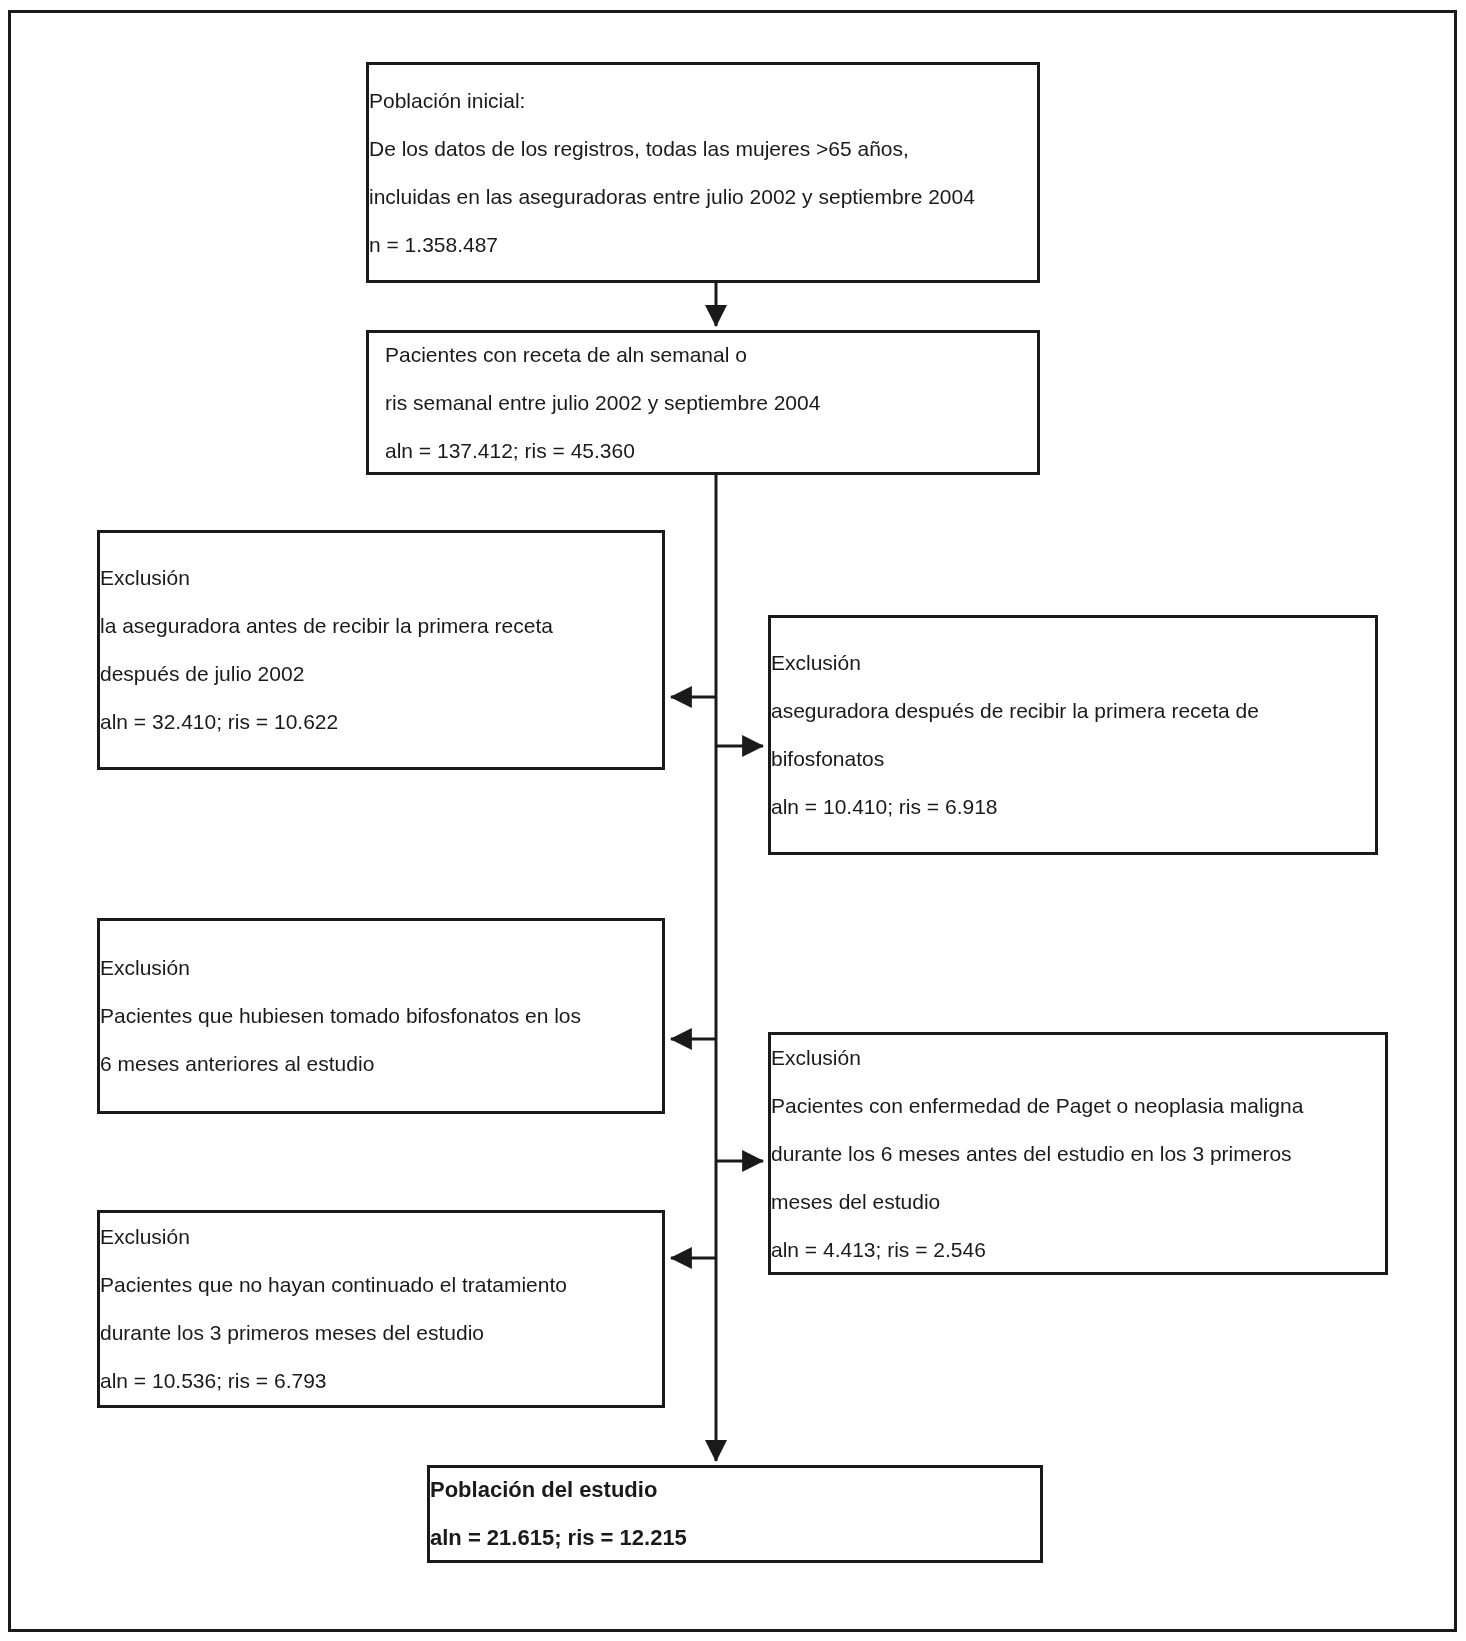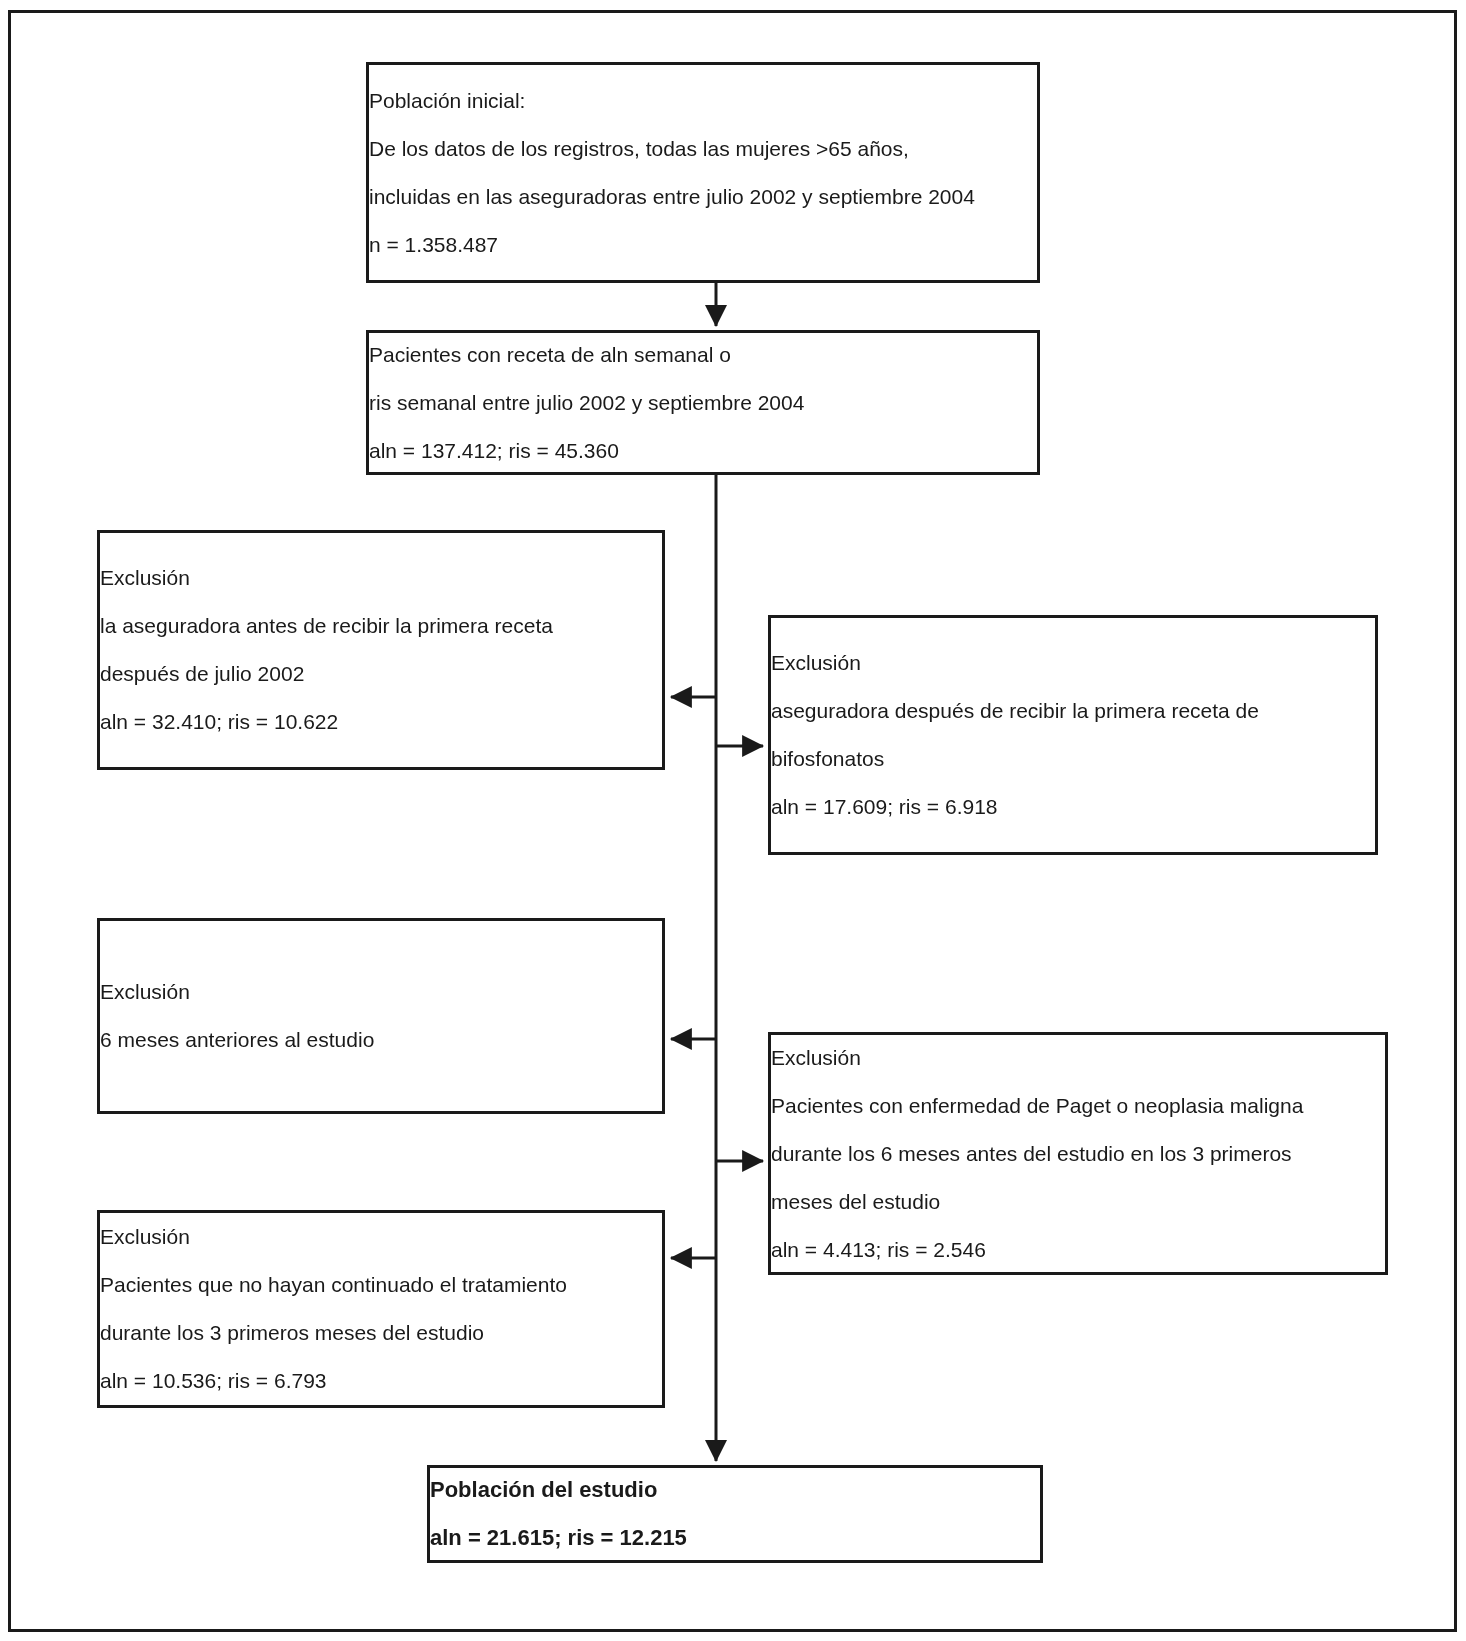--- a/index.html
+++ b/index.html
@@ -39,21 +39,21 @@
     font-size: 21px;
     line-height: 48px;
     white-space: nowrap;
   }
   .bold .line {
     font-weight: bold;
     font-size: 22px;
   }
   
   #box-initial      { left: 366px; top: 62px;   width: 674px; height: 221px; }
-  #box-prescription { left: 366px; top: 330px;  width: 674px; height: 145px; }
+  #box-prescription { left: 366px; top: 330px;  width: 674px; height: 145px; padding-left: 16px; }
   #box-excl-1       { left: 97px;  top: 530px;  width: 568px; height: 240px; }
   #box-excl-2       { left: 768px; top: 615px;  width: 610px; height: 240px; }
   #box-excl-3       { left: 97px;  top: 918px;  width: 568px; height: 196px; }
   #box-excl-4       { left: 768px; top: 1032px; width: 620px; height: 243px; }
   #box-excl-5       { left: 97px;  top: 1210px; width: 568px; height: 198px; }
   #box-final        { left: 427px; top: 1465px; width: 616px; height: 98px;  }
   #connectors {
     position: absolute;
     left: 0; top: 0;
     z-index: 1;
@@ -102,25 +102,26 @@
     <div class="line">Exclusión</div>
     <div class="line">la aseguradora antes de recibir la primera receta</div>
     <div class="line">después de julio 2002</div>
     <div class="line">aln = 32.410; ris = 10.622</div>
   </div>
 
   <div class="box" id="box-excl-2">
     <div class="line">Exclusión</div>
     <div class="line">aseguradora después de recibir la primera receta de</div>
     <div class="line">bifosfonatos</div>
-    <div class="line">aln = 17.609; ris = 6.918</div>
+    <div class="line">aln = 10.410; ris = 6.918</div>
   </div>
 
   <div class="box" id="box-excl-3">
     <div class="line">Exclusión</div>
+    <div class="line">Pacientes que hubiesen tomado bifosfonatos en los</div>
     <div class="line">6 meses anteriores al estudio</div>
   </div>
 
   <div class="box" id="box-excl-4">
     <div class="line">Exclusión</div>
     <div class="line">Pacientes con enfermedad de Paget o neoplasia maligna</div>
     <div class="line">durante los 6 meses antes del estudio en los 3 primeros</div>
     <div class="line">meses del estudio</div>
     <div class="line">aln = 4.413; ris = 2.546</div>
   </div>

